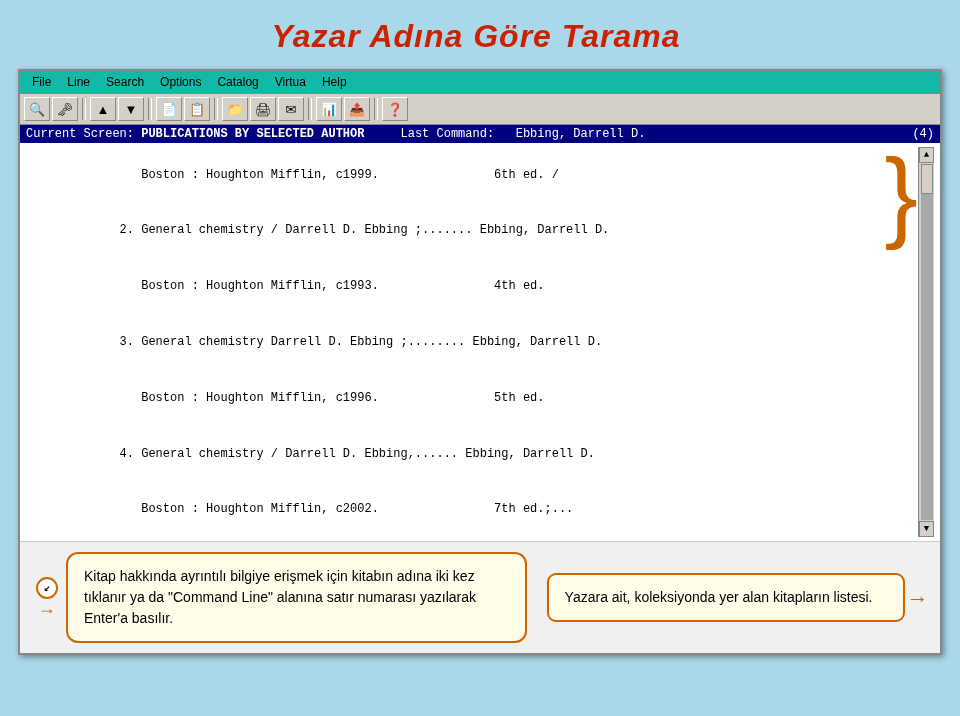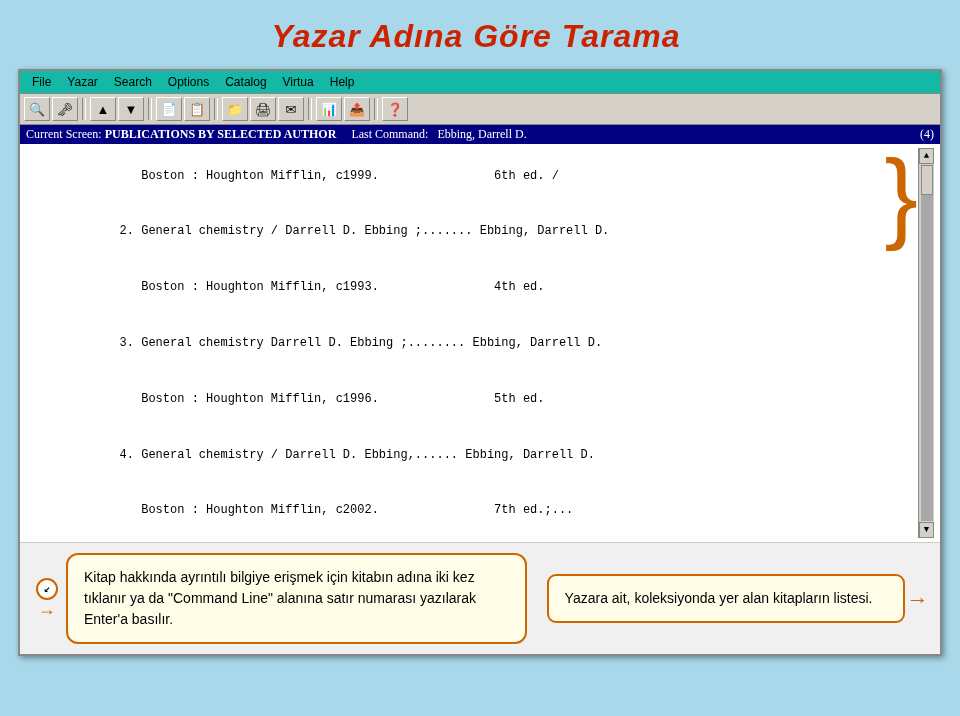--- a/index.html
+++ b/index.html
@@ -86,21 +86,21 @@
       font-family: 'Courier New', Courier, monospace;
       font-size: 12px;
       position: relative;
     }
 
     .status-bar {
       background: #000080;
       color: #ffffff;
       padding: 2px 6px;
       font-size: 12px;
-      font-family: Liberation Serif, serif;
+      font-family: Liberation Mono, monospace;
       display: flex;
       justify-content: space-between;
     }
 
     .results-area {
       background: #ffffff;
       padding: 4px 6px;
       font-family: 'Courier New', Courier, monospace;
       font-size: 12px;
       min-height: 220px;
@@ -204,21 +204,21 @@
   </style>
 </head>
 <body>
 
 <div class="page-title">Yazar Adına Göre Tarama</div>
 
 <div class="window-container">
 
   <div class="menu-bar">
     <span class="menu-item">File</span>
-    <span class="menu-item">Yazar</span>
+    <span class="menu-item">Line</span>
     <span class="menu-item">Search</span>
     <span class="menu-item">Options</span>
     <span class="menu-item">Catalog</span>
     <span class="menu-item">Virtua</span>
     <span class="menu-item">Help</span>
   </div>
 
   <div class="toolbar">
     <div class="toolbar-btn">🔍</div>
     <div class="toolbar-btn">🗝</div>

